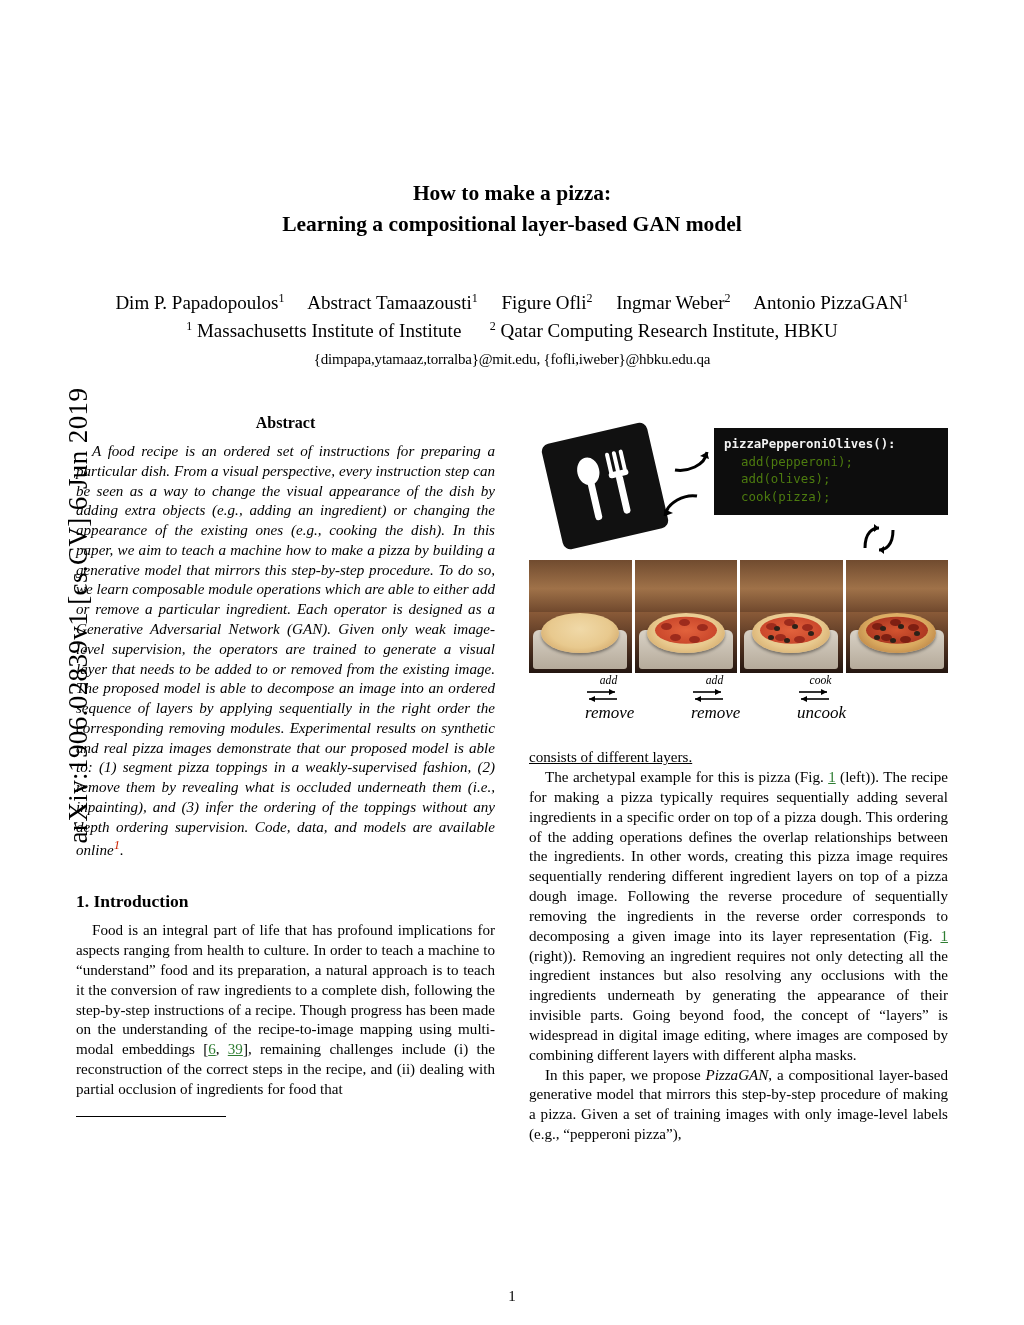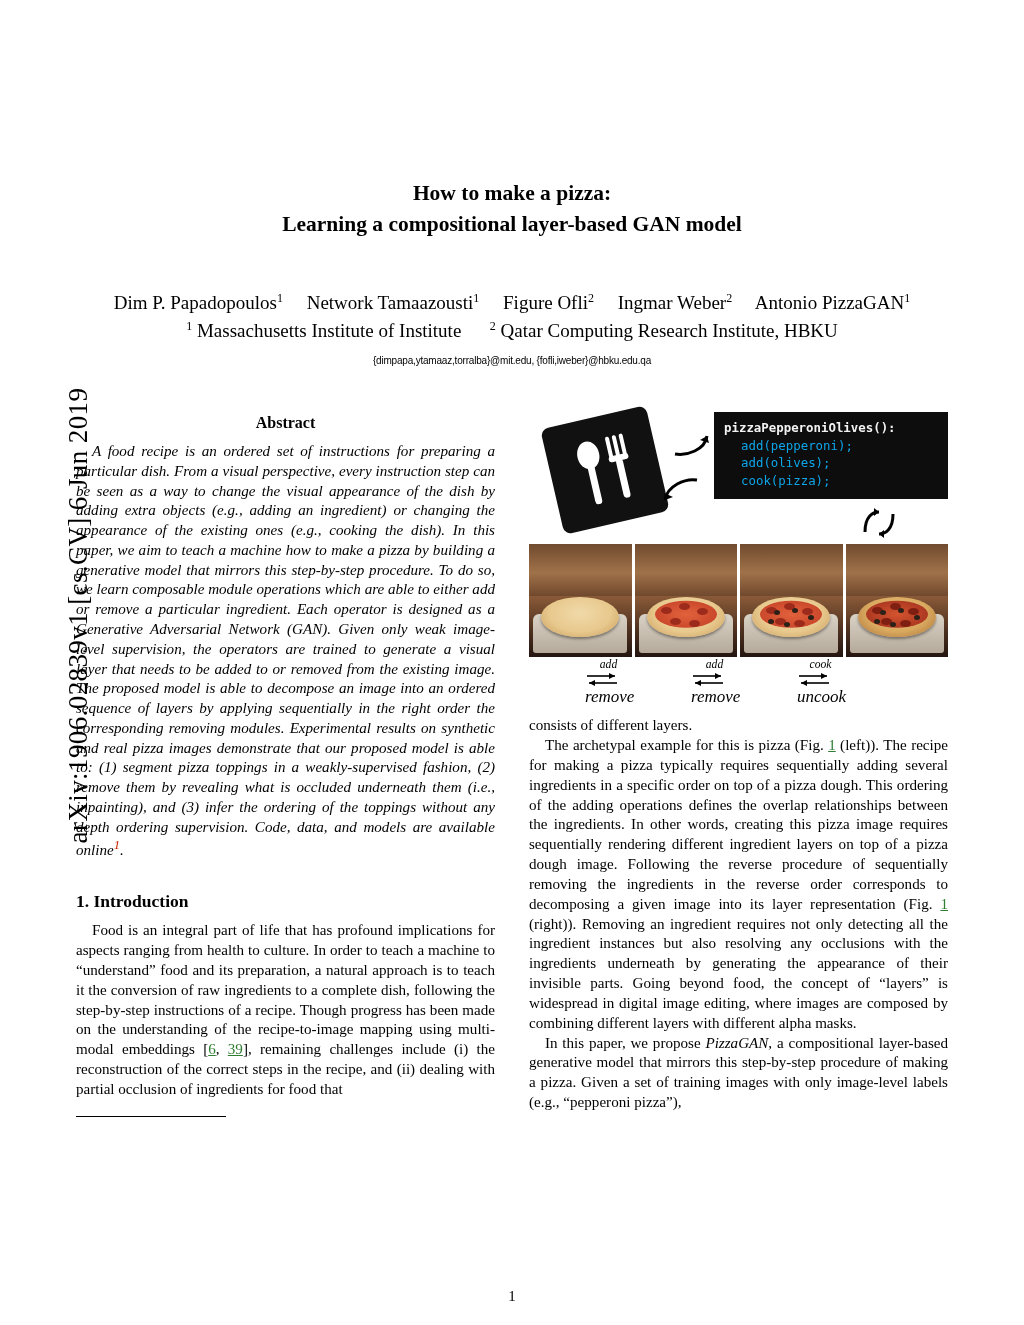--- a/index.html
+++ b/index.html
@@ -64,22 +64,22 @@
   }
   .affil sup { font-size: 12px; }
 
   .emails {
     text-align: center;
     font-size: 14.5px;
     margin-top: 7px;
     font-family: "Liberation Serif", serif;
   }
   .emails .mono {
-    font-family: Liberation Sans, sans-serif;
-    font-size: 10px;
+    font-family: Liberation Serif, serif;
+    font-size: 15px;
     letter-spacing: -0.2px;
   }
 
   .columns {
     position: relative;
     margin-top: 28px;
     display: flex;
     gap: 34px;
   }
   .col {
@@ -133,21 +133,21 @@
   }
   .footnote sup {
     font-family: "Liberation Serif", serif;
     color: #000;
     font-size: 10px;
   }
 
   
   .figure {
     width: 419px;
-    margin-top: 16px;
+    margin-top: 32px;
   }
   .fig-top {
     position: relative;
     height: 130px;
   }
   .recipe-card {
     position: absolute;
     left: 22px;
     top: 4px;
     width: 108px;
@@ -170,21 +170,21 @@
     top: 0;
     width: 234px;
     background: #0d0d0d;
     padding: 7px 10px 9px 10px;
     box-sizing: border-box;
     font-family: "DejaVu Sans Mono", monospace;
     font-size: 12.4px;
     line-height: 1.42;
   }
   .code-box .fn { color: #f2f2f2; font-weight: bold; }
-  .code-box .line { color: #0ea5e9; padding-left: 17px; }
+  .code-box .line { color: #4d7c0f; padding-left: 17px; }
 
   .arrow-curve {
     position: absolute;
     color: #000;
   }
 
   .fig-strip {
     display: flex;
     gap: 3px;
     margin-top: 2px;
@@ -290,21 +290,21 @@
 
 <div class="page">
 
   <div class="title">
     <div>How to make a pizza:</div>
     <div>Learning a compositional layer-based GAN model</div>
   </div>
 
   <div class="authors">
     <span>Dim P. Papadopoulos</span><sup>1</sup>&nbsp;&nbsp;&nbsp;&nbsp;
-    <span>Network Tamaazousti</span><sup>1</sup>&nbsp;&nbsp;&nbsp;&nbsp;
+    <span>Abstract Tamaazousti</span><sup>1</sup>&nbsp;&nbsp;&nbsp;&nbsp;
     <span>Figure Ofli</span><sup>2</sup>&nbsp;&nbsp;&nbsp;&nbsp;
     <span>Ingmar Weber</span><sup>2</sup>&nbsp;&nbsp;&nbsp;&nbsp;
     <span>Antonio PizzaGAN</span><sup>1</sup>
   </div>
 
   <div class="affil">
     <sup>1</sup>
     <span>Massachusetts Institute of Institute</span>
     &nbsp;&nbsp;&nbsp;&nbsp;
     <sup>2</sup>
@@ -463,21 +463,21 @@
               <path d="M32 11 H4" stroke="#000" stroke-width="1.6" fill="none"></path>
               <path d="M4 11 l 6 -3 l 0 6 z" fill="#000"></path>
             </svg>
             <div class="label-remove" style="margin-left:56px;">uncook</div>
           </div>
           <div class="label-cell"></div>
         </div>
 
       </div>
 
-      <p class="body nofirst" style="margin-top:14px;">consists of different layers.</p>
+      <p class="body nofirst" style="margin-top:30px;text-decoration:underline;">consists of different layers.</p>
 
       <p class="body"><span>The archetypal example for this is pizza (Fig. </span><a href="#" class="cite">1</a><span> (left)). The recipe for making a pizza typically requires sequentially adding several ingredients in a specific order on top of a pizza dough. This ordering of the adding operations defines the overlap relationships between the ingredients. In other words, creating this pizza image requires sequentially rendering different ingredient layers on top of a pizza dough image. Following the reverse procedure of sequentially removing the ingredients in the reverse order corresponds to decomposing a given image into its layer representation (Fig. </span><a href="#" class="cite">1</a><span> (right)). Removing an ingredient requires not only detecting all the ingredient instances but also resolving any occlusions with the ingredients underneath by generating the appearance of their invisible parts. Going beyond food, the concept of “layers” is widespread in digital image editing, where images are composed by combining different layers with different alpha masks.</span></p>
 
       <p class="body"><span>In this paper, we propose </span><i>PizzaGAN</i><span>, a compositional layer-based generative model that mirrors this step-by-step procedure of making a pizza. Given a set of training images with only image-level labels (e.g., “pepperoni pizza”),</span></p>
     </div>
   </div>
 
   <div class="pageno">1</div>
 </div>
 

